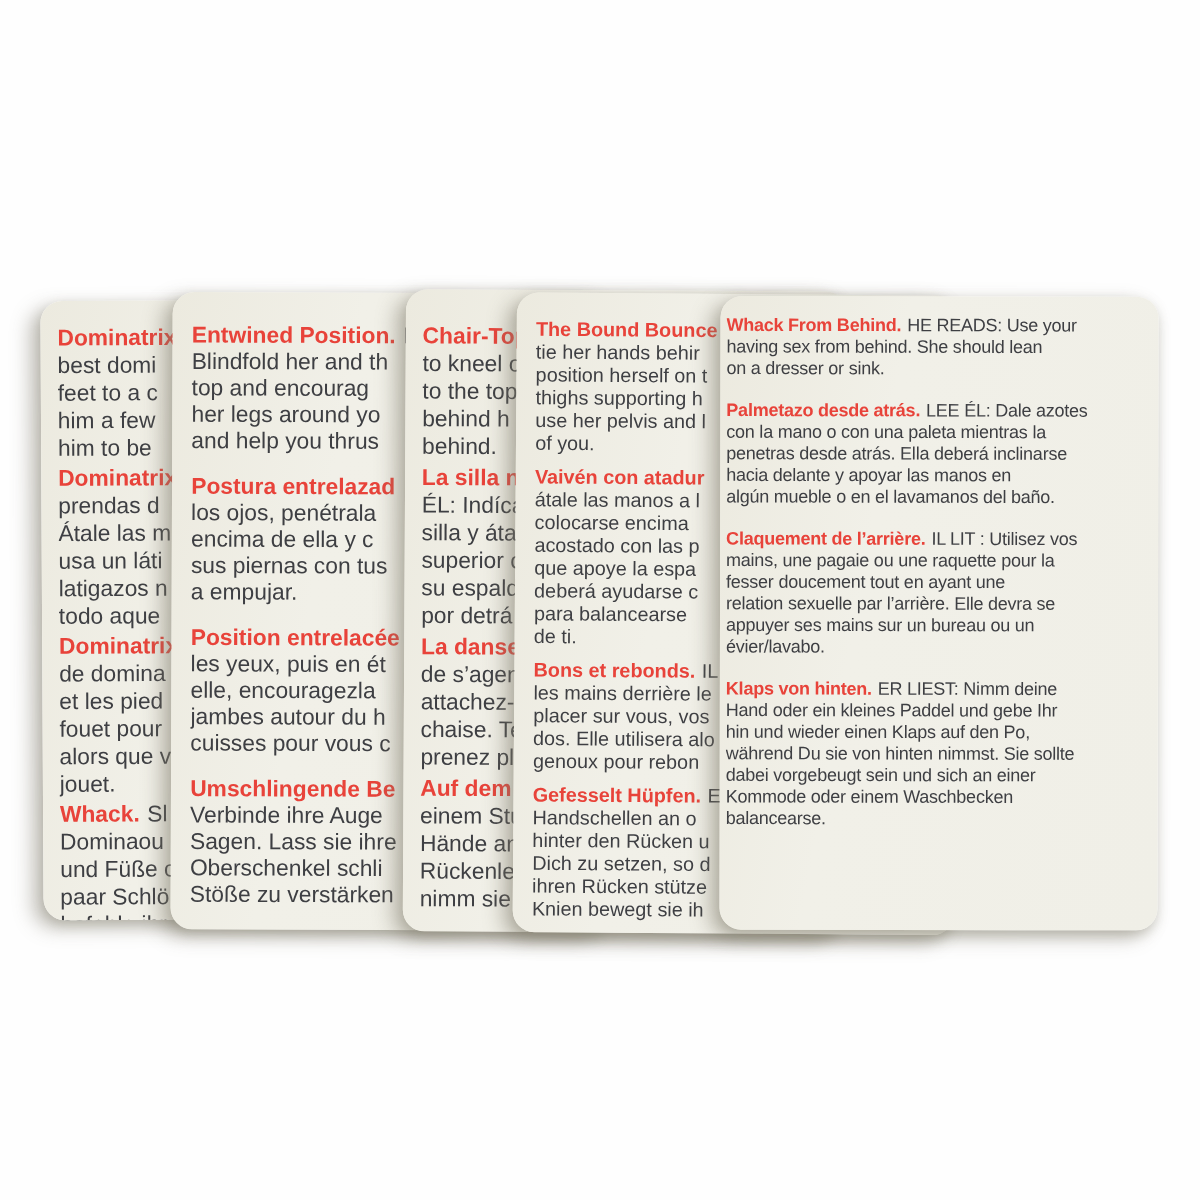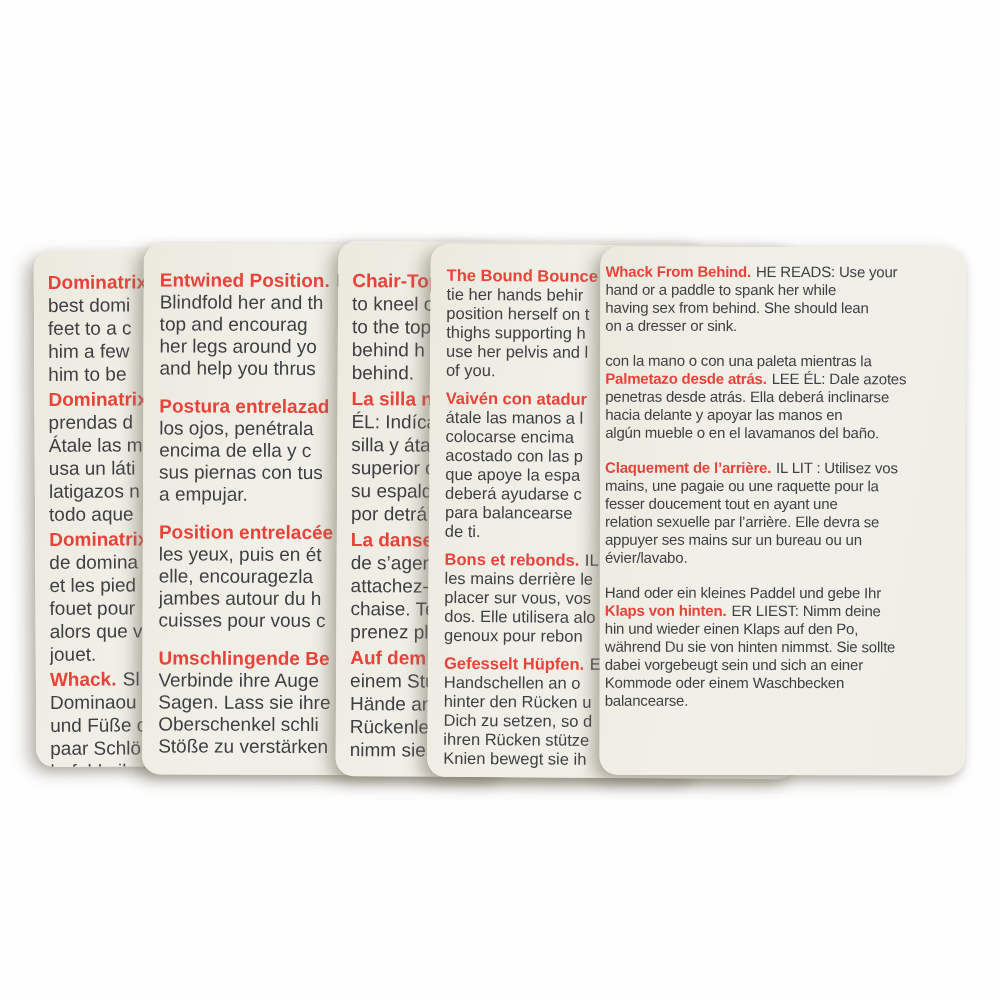--- a/index.html
+++ b/index.html
@@ -178,42 +178,41 @@
           <div class="line">Dich zu setzen, so d</div>
           <div class="line">ihren Rücken stütze</div>
           <div class="line">Knien bewegt sie ih</div>
         </div>
       </div>
   </div>
   <div class="card c5">
     <div class="content">
         <div class="sec">
           <div class="line"><span class="h">Whack From Behind.</span><span class="lead">HE READS: Use your</span></div>
-          <div class="line">hand or a paddle to spank her while</div>
           <div class="line">having sex from behind. She should lean</div>
           <div class="line">on a dresser or sink.</div>
         </div>
         <div class="sec">
+          <div class="line"><span class="h">Palmetazo desde atrás.</span><span class="lead">LEE ÉL: Dale azotes</span></div>
           <div class="line">con la mano o con una paleta mientras la</div>
-          <div class="line"><span class="h">Palmetazo desde atrás.</span><span class="lead">LEE ÉL: Dale azotes</span></div>
           <div class="line">penetras desde atrás. Ella deberá inclinarse</div>
           <div class="line">hacia delante y apoyar las manos en</div>
           <div class="line">algún mueble o en el lavamanos del baño.</div>
         </div>
         <div class="sec">
           <div class="line"><span class="h">Claquement de l’arrière.</span><span class="lead">IL LIT : Utilisez vos</span></div>
           <div class="line">mains, une pagaie ou une raquette pour la</div>
           <div class="line">fesser doucement tout en ayant une</div>
           <div class="line">relation sexuelle par l’arrière. Elle devra se</div>
           <div class="line">appuyer ses mains sur un bureau ou un</div>
           <div class="line">évier/lavabo.</div>
         </div>
         <div class="sec">
+          <div class="line"><span class="h">Klaps von hinten.</span><span class="lead">ER LIEST: Nimm deine</span></div>
           <div class="line">Hand oder ein kleines Paddel und gebe Ihr</div>
-          <div class="line"><span class="h">Klaps von hinten.</span><span class="lead">ER LIEST: Nimm deine</span></div>
           <div class="line">hin und wieder einen Klaps auf den Po,</div>
           <div class="line">während Du sie von hinten nimmst. Sie sollte</div>
           <div class="line">dabei vorgebeugt sein und sich an einer</div>
           <div class="line">Kommode oder einem Waschbecken</div>
           <div class="line">balancearse.</div>
         </div>
       </div>
   </div>
 </div>
 

